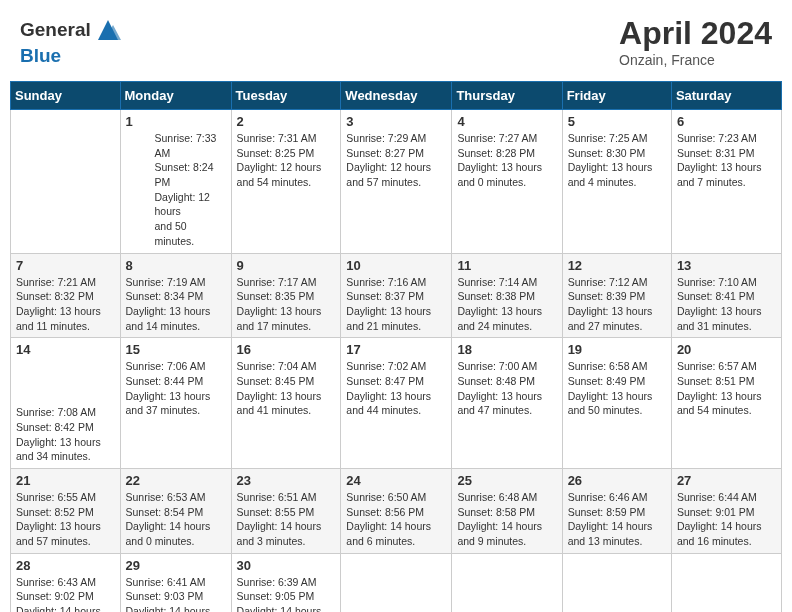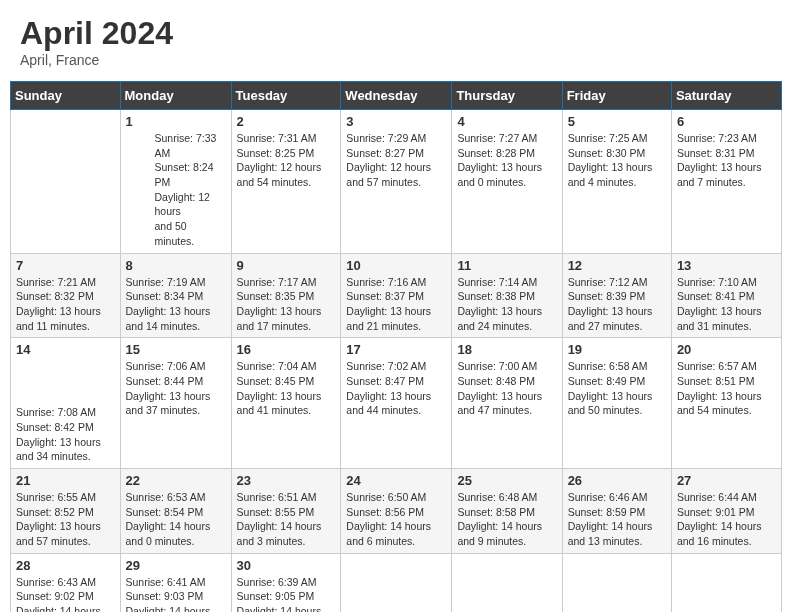--- a/index.html
+++ b/index.html
@@ -28,21 +28,21 @@
     .location {
       font-size: 14px;
       color: #555;
     }
     .calendar-table {
       width: 100%;
       border-collapse: collapse;
       font-size: 11px;
     }
     .calendar-table th {
-      background-color: #404040;
+      background-color: #0c4a6e;
       color: #fff;
       padding: 6px 4px;
       text-align: left;
       font-size: 13px;
       font-weight: bold;
       border: 1px solid #1a6faf;
     }
     .calendar-table td {
       border: 1px solid #ccc;
       vertical-align: top;
@@ -86,23 +86,33 @@
     .blue-text {
       font-size: 19px;
       font-weight: bold;
       color: #1a6faf;
     }
   </style>
 </head>
 <body>
 
 <div class="header">
+  <div class="logo-wrapper">
+    <div class="logo-line1">
+      <span class="general-text">General</span>
+      <svg width="30" height="30" viewBox="0 0 30 30" style="margin-left:2px;">
+        <polygon points="5,25 15,5 25,25" fill="#1a6faf"></polygon>
+        <polygon points="12,25 20,10 28,25" fill="#1a6faf" opacity="0.6"></polygon>
+      </svg>
+    </div>
+    <span class="blue-text">Blue</span>
+  </div>
   <div class="title-block">
     <div class="month-title">April 2024</div>
-    <div class="location">April, France</div>
+    <div class="location">Onzain, France</div>
   </div>
 </div>
 
 <table class="calendar-table">
   <thead>
     <tr>
     <th>Sunday</th>
         <th>Monday</th>
         <th>Tuesday</th>
         <th>Wednesday</th>

